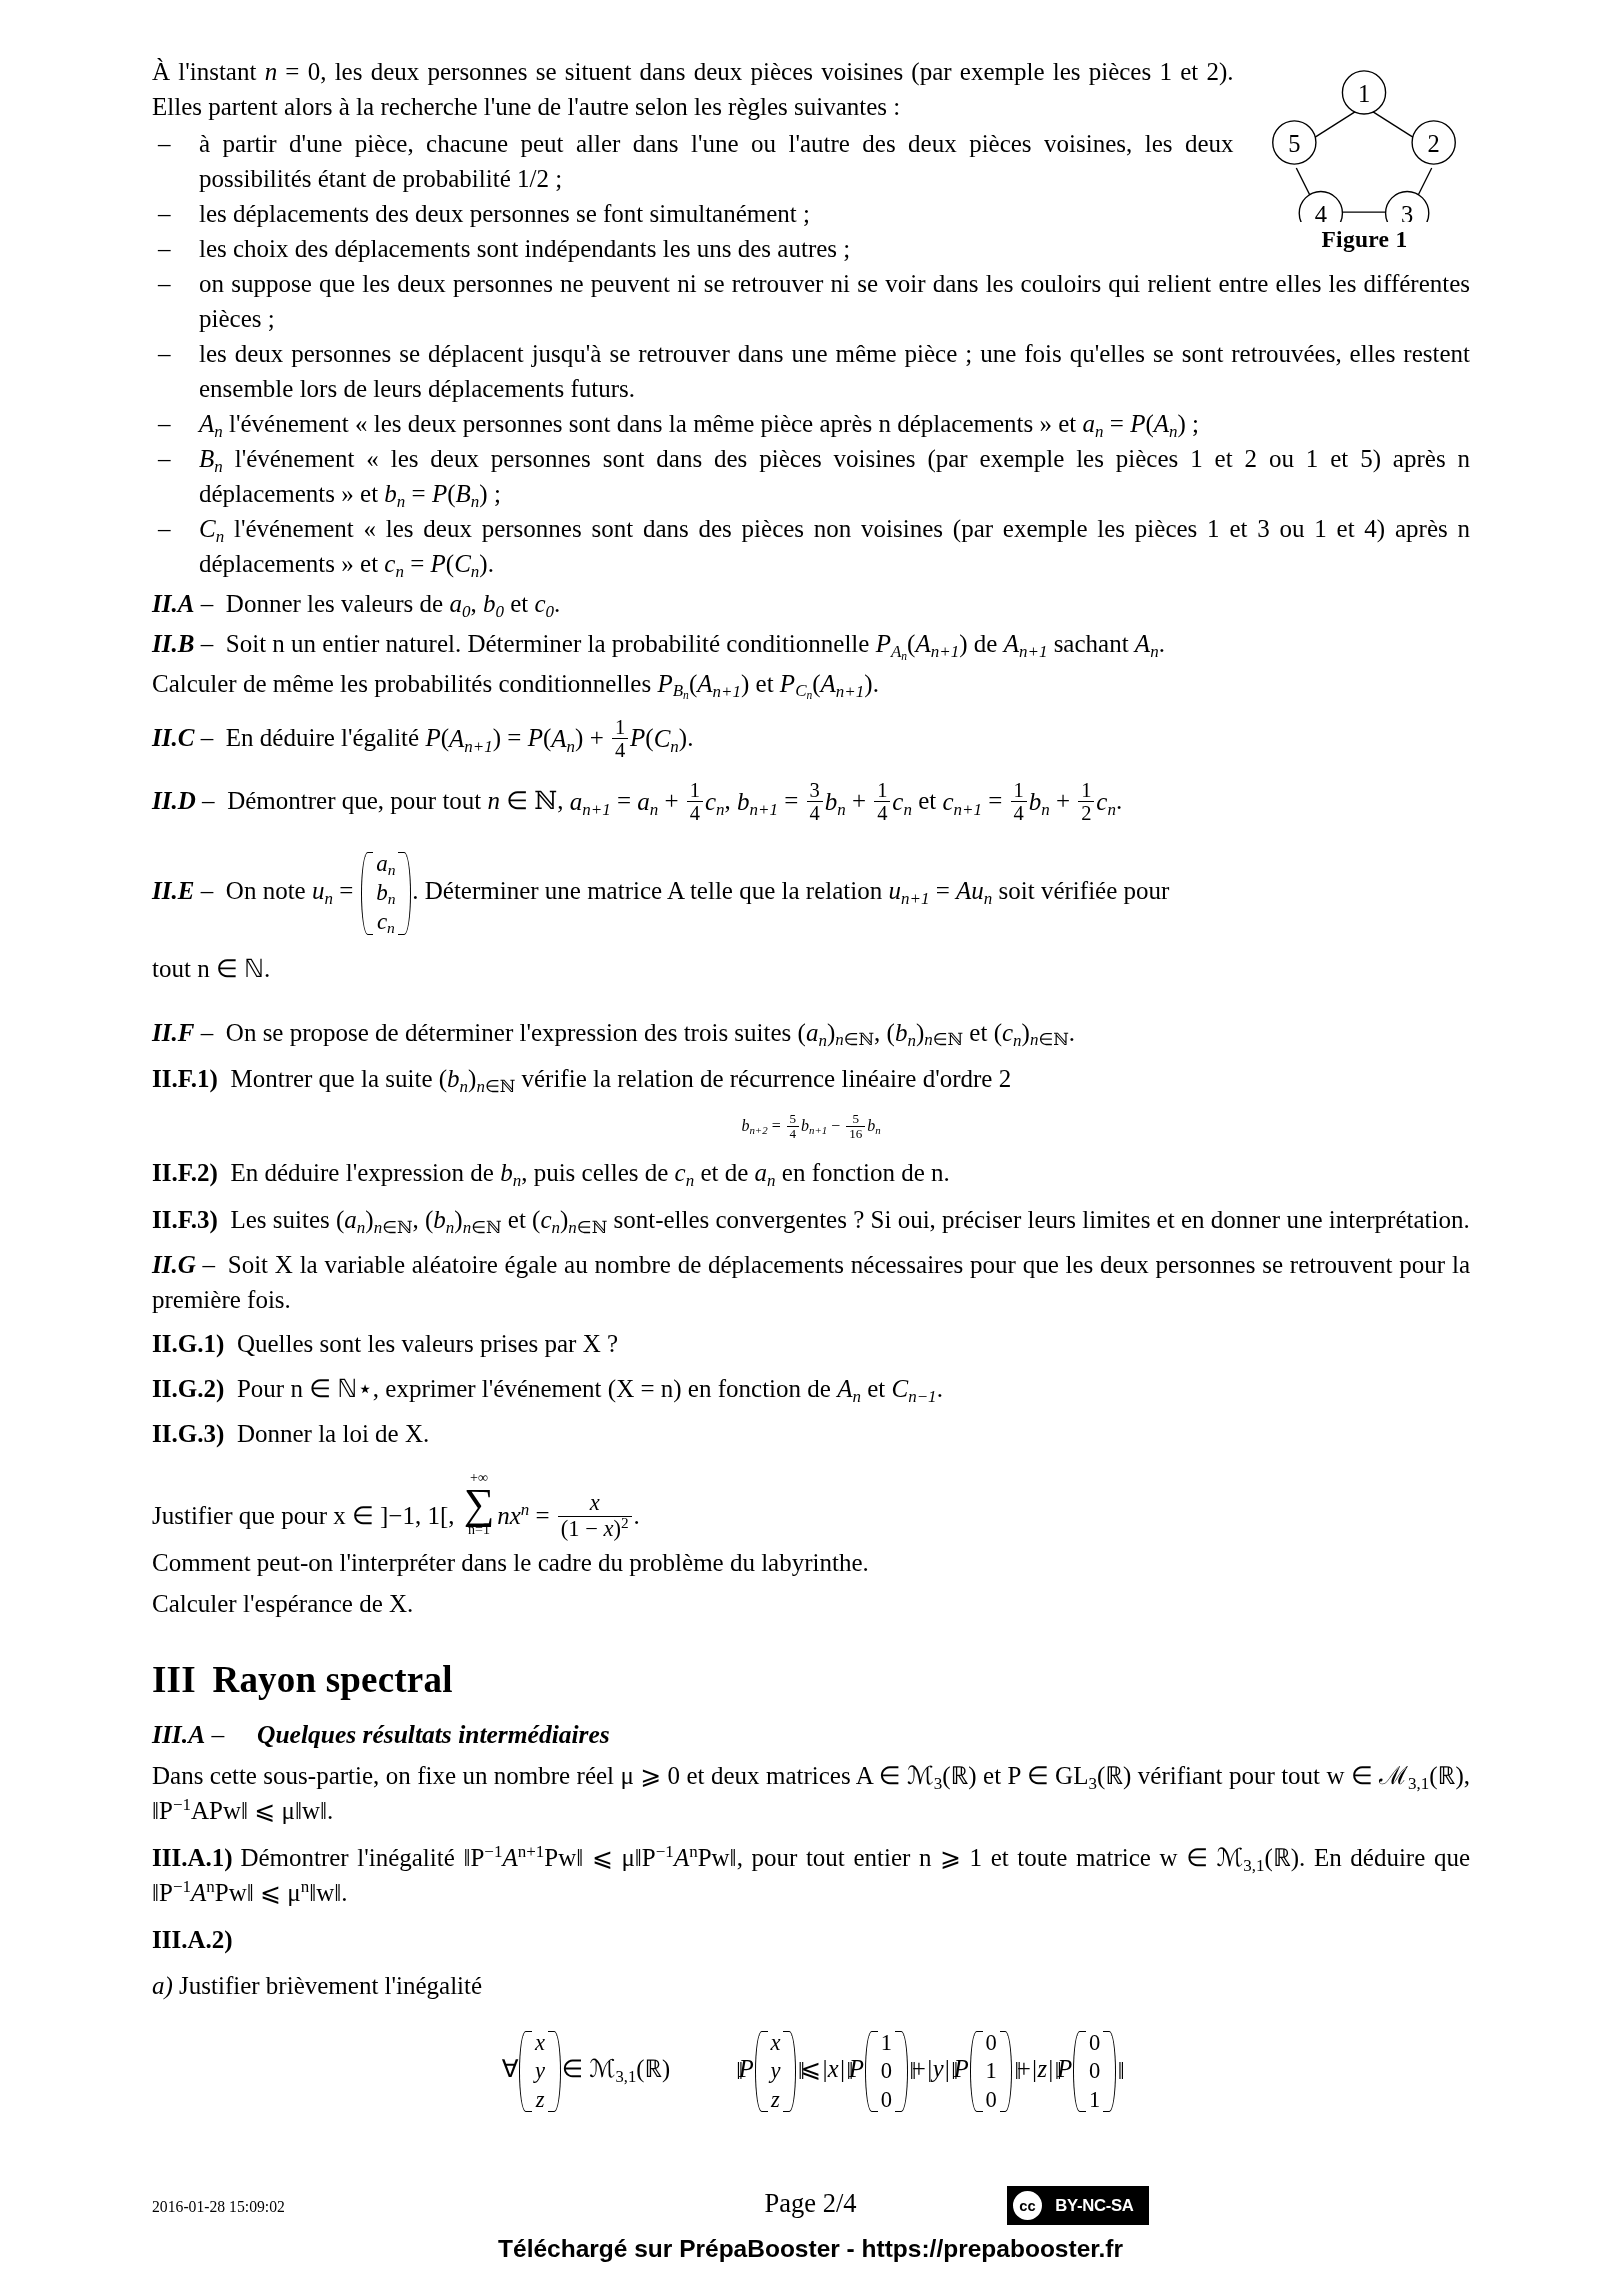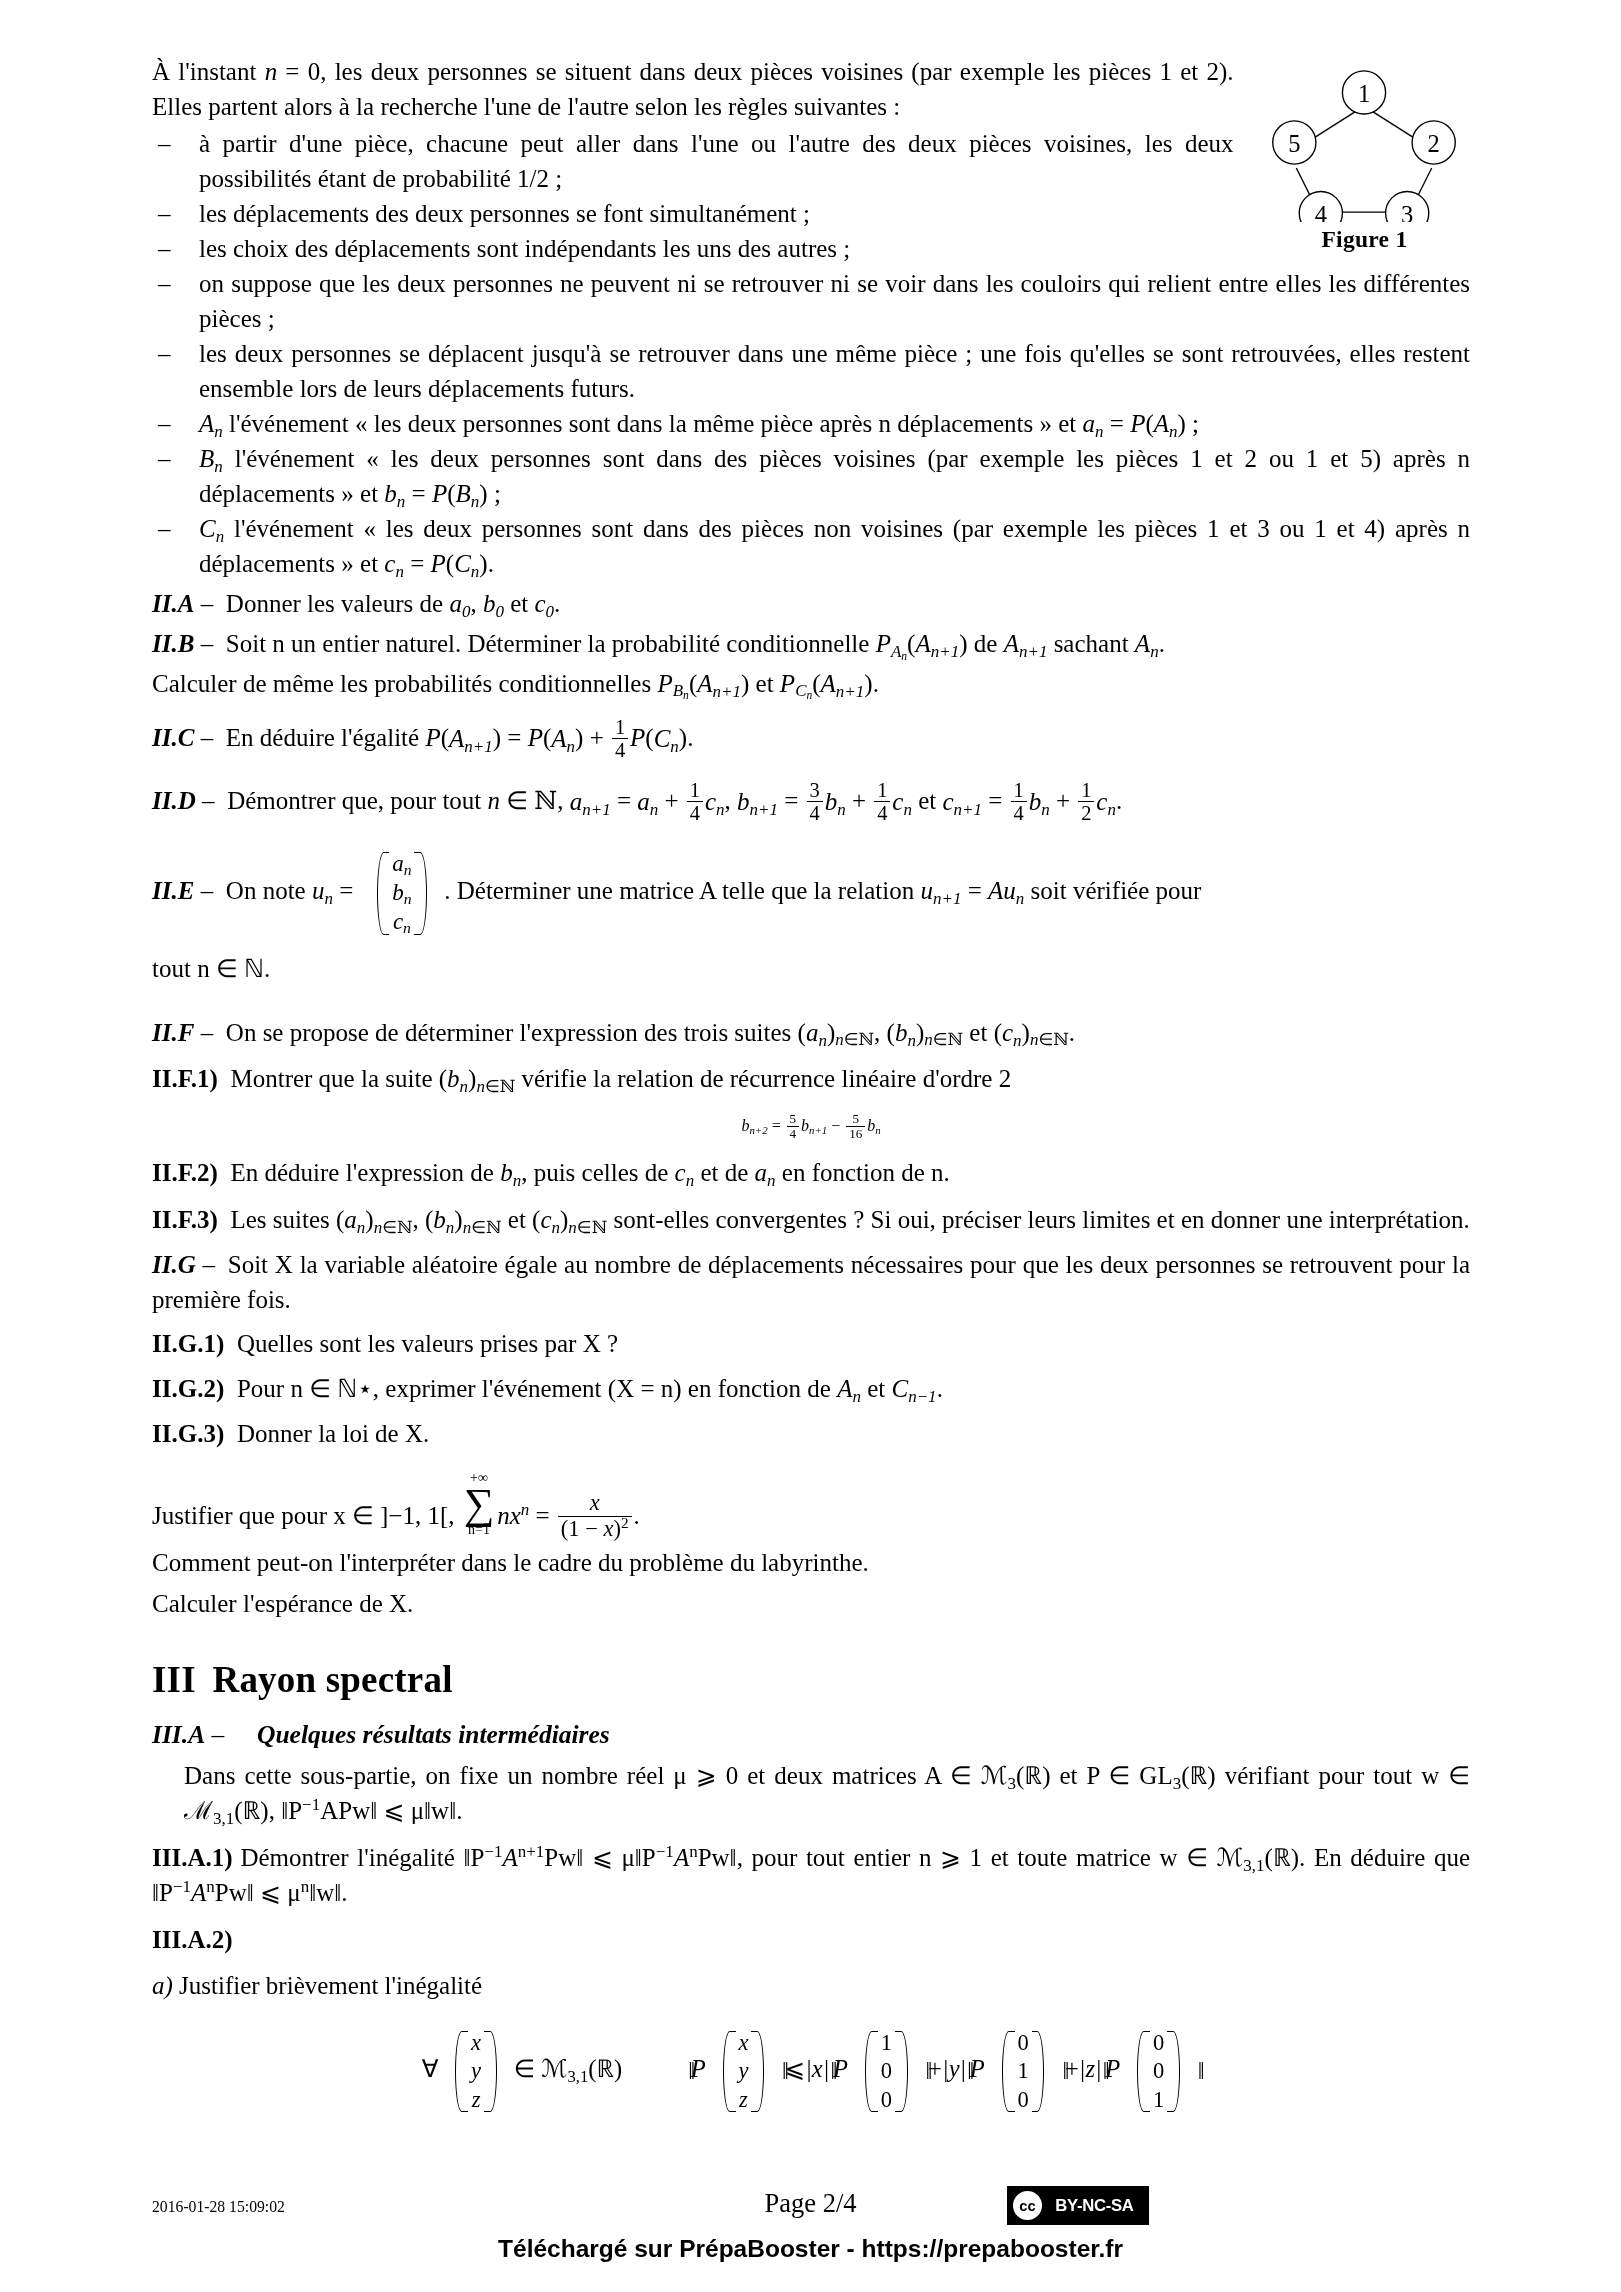--- a/index.html
+++ b/index.html
@@ -86,21 +86,21 @@
   }
   .frac > .num { display:block; padding:0 2.9px; }
   .frac > .den { display:block; border-top:1.3px solid #000; padding:0 2.9px; }
 
   
   .vec {
     display:inline-block;
     vertical-align:middle;
     position:relative;
     padding:0 15.7px;
-    margin:0 17px;
+    margin:0 1px;
   }
   .vec > .col {
     display:block;
     text-align:center;
     font-size:0.92em;
     line-height:1.26;
   }
   .vec::before, .vec::after {
     content:"";
     position:absolute;
@@ -307,21 +307,21 @@
 
     <p class="q nojust" style="margin-top:19.6px; line-height:49px;"><span>Justifier que pour x ∈ ]−1, 1[,</span> <span class="bigsum"><span class="lim-t">+∞</span><span class="sig">∑</span><span class="lim-b">n=1</span></span><span class="mi">nx<sup>n</sup></span> = <span class="frac" style="font-size:0.9em;"><span class="num mi">x</span><span class="den">(1 − <span class="mi">x</span>)<sup>2</sup></span></span><span>.</span></p>
 
     <p class="q nojust" style="margin-top:3.9px;">Comment peut-on l'interpréter dans le cadre du problème du labyrinthe.</p>
     <p class="q nojust" style="margin-top:5.9px;">Calculer l'espérance de X.</p>
 
     <h2 class="section"><span class="secnum">III</span><span>Rayon spectral</span></h2>
 
     <p class="subsection"><span class="sublab">III.A</span> <span>–</span><span class="gap"></span><span class="subtitle">Quelques résultats intermédiaires</span></p>
 
-    <p class="q" style="margin-top:7.8px;margin-left:32px;"><span>Dans cette sous-partie, on fixe un nombre réel μ ⩾ 0 et deux matrices A ∈ ℳ</span><sub>3</sub><span>(ℝ) et P ∈ GL</span><sub>3</sub><span>(ℝ) vérifiant pour tout w ∈ ℳ</span><sub>3,1</sub><span>(ℝ), ‖P</span><sup>−1</sup><span>APw‖ ⩽ μ‖w‖.</span></p>
+    <p class="q" style="margin-top:7.8px;"><span>Dans cette sous-partie, on fixe un nombre réel μ ⩾ 0 et deux matrices A ∈ ℳ</span><sub>3</sub><span>(ℝ) et P ∈ GL</span><sub>3</sub><span>(ℝ) vérifiant pour tout w ∈ ℳ</span><sub>3,1</sub><span>(ℝ), ‖P</span><sup>−1</sup><span>APw‖ ⩽ μ‖w‖.</span></p>
 
     <p class="q" style="margin-top:11.8px;"><span class="qlab-b">III.A.1)</span><span class="gap-s"></span><span>Démontrer l'inégalité ‖P</span><sup>−1</sup><span class="mi">A</span><sup>n+1</sup><span>Pw‖ ⩽ μ‖P</span><sup>−1</sup><span class="mi">A</span><sup>n</sup><span>Pw‖, pour tout entier n ⩾ 1 et toute matrice w ∈ ℳ</span><sub>3,1</sub><span>(ℝ). En déduire que ‖P</span><sup>−1</sup><span class="mi">A</span><sup>n</sup><span>Pw‖ ⩽ μ</span><sup>n</sup><span>‖w‖.</span></p>
 
     <p class="q nojust" style="margin-top:11.8px;"><span class="qlab-b">III.A.2)</span></p>
 
     <p class="q nojust" style="margin-top:11.8px;"><span class="mi">a)</span> <span>Justifier brièvement l'inégalité</span></p>
 
     <div class="display-eq-wide">
       <span>∀</span><span class="vec"><span class="col mi">x</span><span class="col mi">y</span><span class="col mi">z</span></span><span>∈ ℳ</span><sub>3,1</sub><span>(ℝ)</span>
       <span style="display:inline-block;width:59px;"></span><span class="norm-o">‖</span><span class="mi">P</span><span class="vec"><span class="col mi">x</span><span class="col mi">y</span><span class="col mi">z</span></span><span class="norm-c">‖</span><span>⩽</span><span class="mi">|x|</span><span class="norm-o">‖</span><span class="mi">P</span><span class="vec"><span class="col">1</span><span class="col">0</span><span class="col">0</span></span><span class="norm-c">‖</span><span>+</span><span class="mi">|y|</span><span class="norm-o">‖</span><span class="mi">P</span><span class="vec"><span class="col">0</span><span class="col">1</span><span class="col">0</span></span><span class="norm-c">‖</span><span>+</span><span class="mi">|z|</span><span class="norm-o">‖</span><span class="mi">P</span><span class="vec"><span class="col">0</span><span class="col">0</span><span class="col">1</span></span><span class="norm-c">‖</span>

